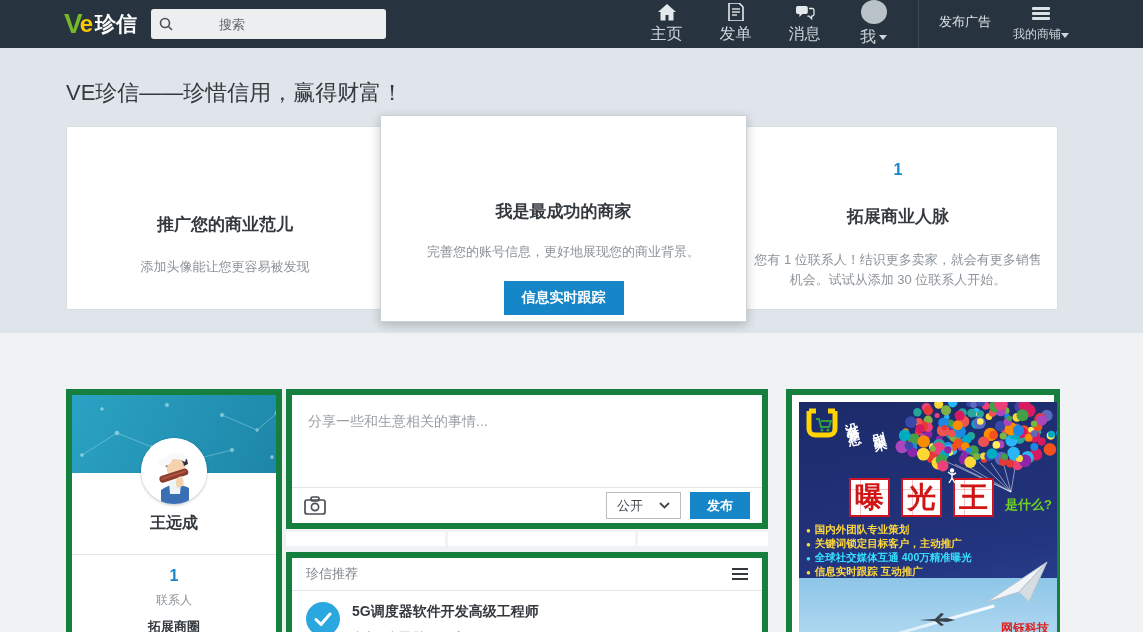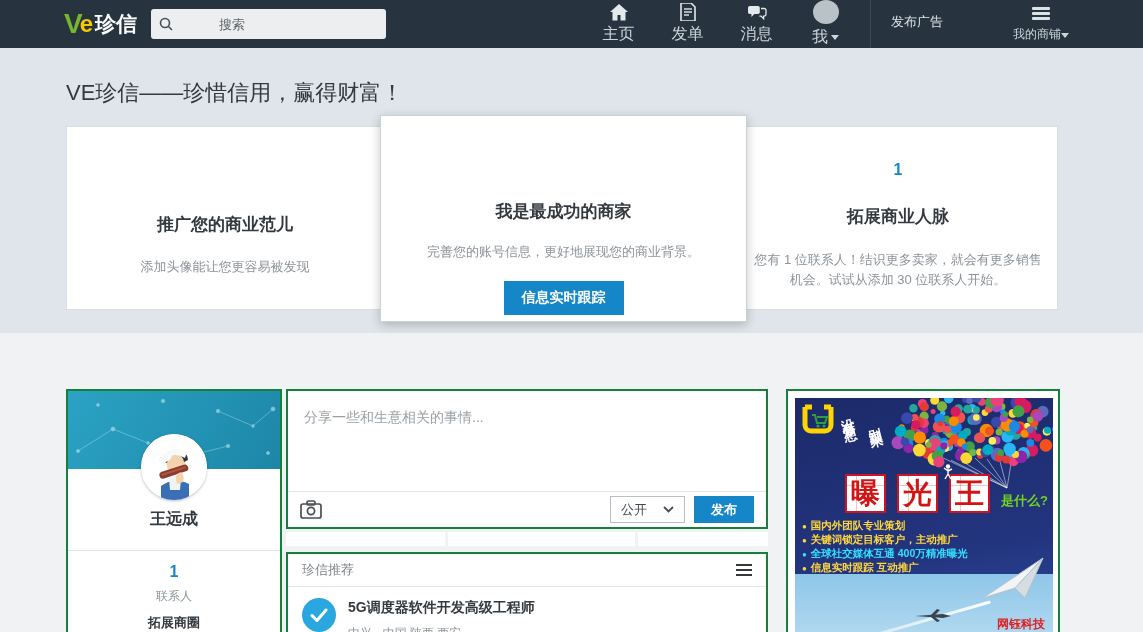--- a/index.html
+++ b/index.html
@@ -17,21 +17,21 @@
   .search svg { flex:0 0 auto; }
   .search input { border:none; background:transparent; outline:none; font-size:13px; margin-left:6px; width:100%; color:#333; font-family:inherit; }
   .search input::placeholder { color:#5c6268; opacity:1; }
   .nav-right { margin-left:auto; display:flex; align-items:stretch; height:100%; margin-right:66px; }
   .nav-item { width:69px; display:flex; flex-direction:column; align-items:center; justify-content:center; gap:3px; font-size:16px; color:#cdd5da; cursor:pointer; }
   .nav-item .lbl-row { display:flex; align-items:center; gap:3px; }
   .nav-avatar { width:26px; height:26px; border-radius:50%; background:#b9c2c7; }
   .caret { width:0; height:0; border-left:4px solid transparent; border-right:4px solid transparent; border-top:5px solid #cdd5da; display:inline-block; }
   .nav-sep { width:1px; background:#3b4954; margin:0 10px; }
   .nav-publish { font-size:13px; color:#dbe2e6; padding:13px 14px 0 10px; cursor:pointer; }
-  .nav-shop { display:flex; flex-direction:column; align-items:center; justify-content:center; gap:4px; font-size:12px; color:#cdd5da; cursor:pointer; padding:0 8px;margin-left:48px; }
+  .nav-shop { display:flex; flex-direction:column; align-items:center; justify-content:center; gap:4px; font-size:12px; color:#cdd5da; cursor:pointer; padding:0 8px; }
   .hamb { display:inline-block; }
   .hamb span { display:block; width:18px; height:3px; background:#dbe2e6; margin:2px 0; border-radius:1px; }
 
   
   .hero { height:285px; background:#dfe5ea; position:relative; }
   .hero h1 { font-size:22px; font-weight:400; color:#34393e; padding:30px 1px 0 66px; }
   .cards { position:absolute; left:66px; top:67px; width:992px; height:207px; }
   .strip { position:absolute; left:0; top:11px; width:992px; height:184px; background:#fff; border:1px solid #d9dde0; display:flex; justify-content:space-between; }
   .panel-left { width:316px; text-align:center; padding-top:86px; }
   .panel-right { width:318px; text-align:center; padding-top:34px; }
@@ -39,21 +39,21 @@
   .panel-sub { font-size:13px; color:#8d9398; margin-top:22px; }
   .count-blue { color:#1787c9; font-size:16px; font-weight:bold; }
   .panel-right .panel-title { margin-top:26px; }
   .panel-text { font-size:13px; color:#8d9398; line-height:20px; margin:22px auto 0; width:300px; }
   .card-center { position:absolute; left:314px; top:0; width:367px; height:207px; background:#fff; border:1px solid #ccd1d5; box-shadow:0 3px 10px rgba(0,0,0,.22); text-align:center; padding-top:84px; z-index:2; }
   .card-center .panel-sub { margin-top:20px; }
   .btn-primary { background:#1587c9; color:#fff; border:none; font-weight:bold; font-size:14px; padding:8px 18px; margin-top:20px; cursor:pointer; font-family:inherit; }
 
   
   .feed { display:flex; padding:56px 0 0 66px; background:#f1f2f4; }
-  .card { background:#fff; border:2px solid #15803d; }
+  .card { background:#fff; border:6px solid #15803d; }
   .col-profile { width:216px; margin-right:4px; }
   .profile-card { position:relative; height:300px; }
   .banner { height:78px; background:linear-gradient(120deg,#2ba3c4,#1d86a8); position:relative; overflow:hidden; }
   .avatar-wrap { position:absolute; left:50%; transform:translateX(-50%); top:43px; width:66px; height:66px; border-radius:50%; background:#fff; box-shadow:0 1px 3px rgba(0,0,0,.25); overflow:hidden; z-index:2; }
   .profile-name { text-align:center; font-size:16px; font-weight:bold; margin-top:40px; }
   .profile-divider { border-top:1px solid #e3e6e8; margin-top:20px; }
   .profile-stats { text-align:center; padding-top:12px; }
   .stat-label { font-size:12px; color:#8d9398; margin-top:7px; }
   .expand-link { font-size:13px; font-weight:bold; color:#34393e; margin-top:9px; cursor:pointer; }
 

